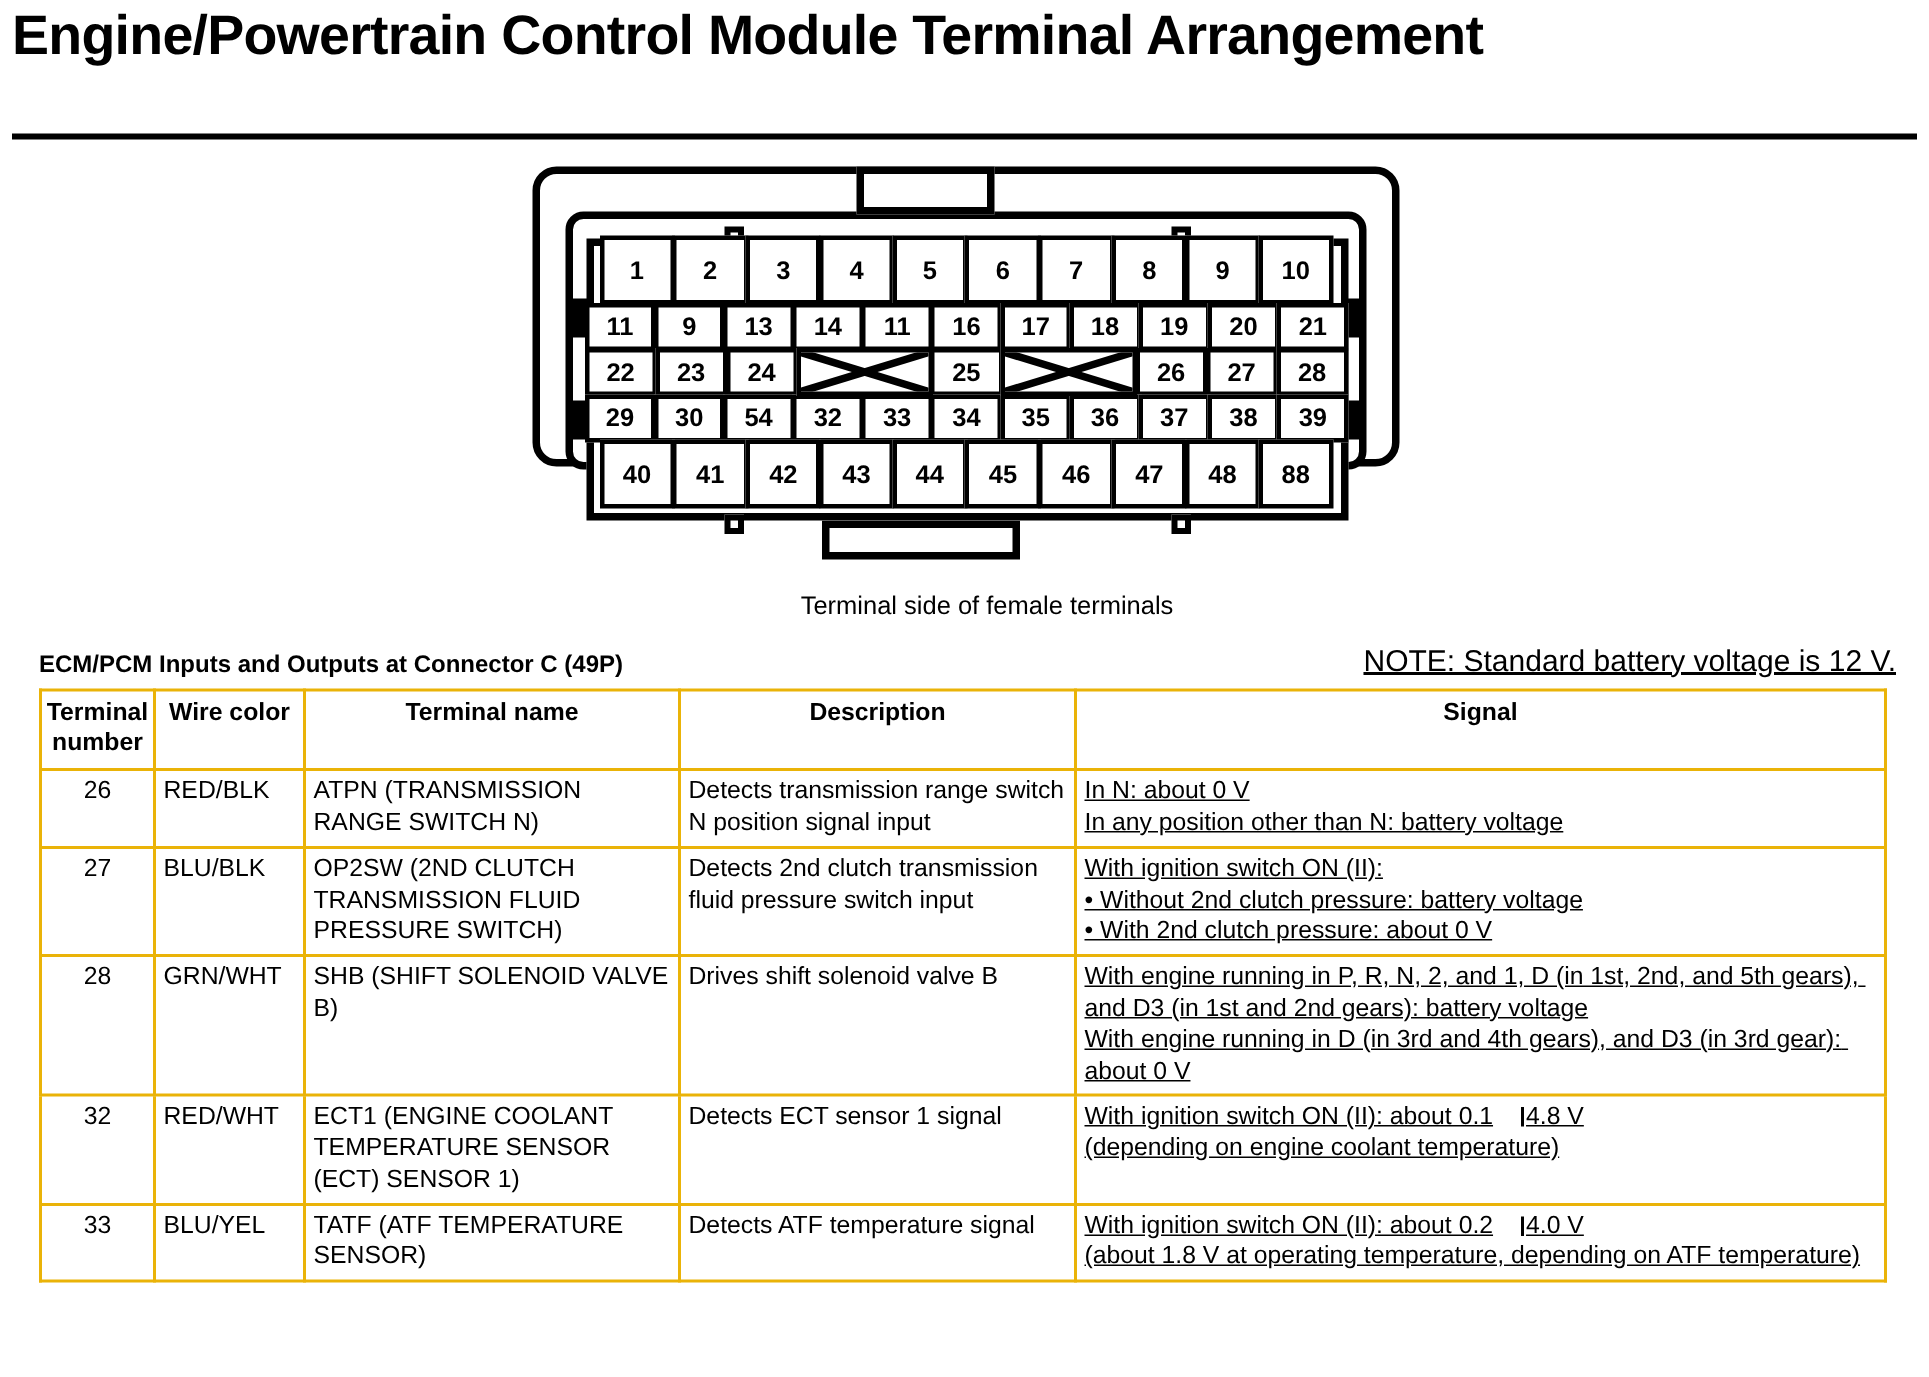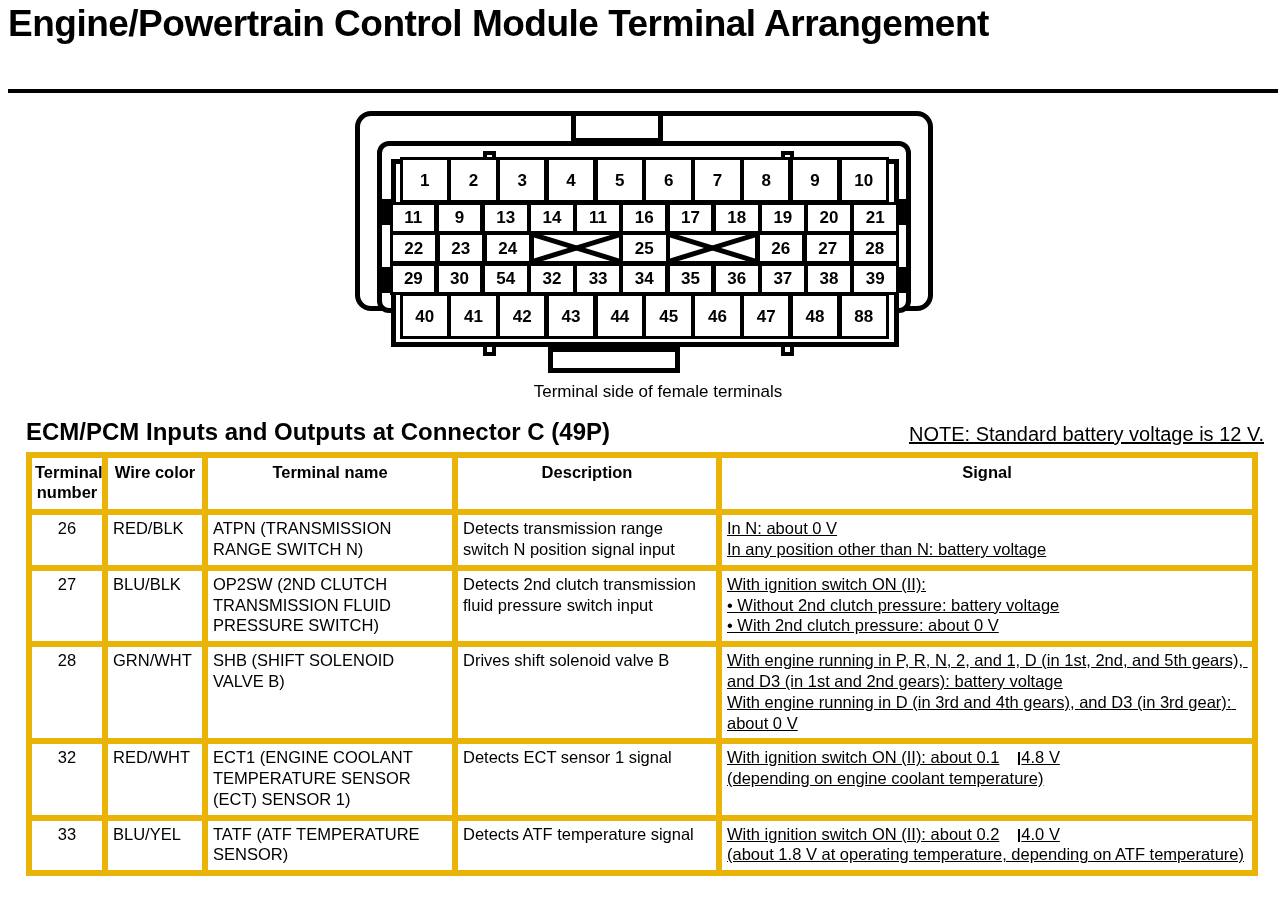--- a/index.html
+++ b/index.html
@@ -140,52 +140,52 @@
   .cell.blank svg {
     position: absolute; left: 0; top: 0;
     width: 100%; height: 100%;
     display: block;
   }
 
   
   .diagram-caption {
     text-align: center;
     font-size: 17px;
-    margin-top: 4px;
+    margin-top: 16px;
     padding-left: 30px;
   }
 
   
   .section-bar {
     display: flex;
     align-items: flex-end;
     justify-content: space-between;
     margin: 16px 20px 6px 26px;
   }
   .section-title {
-    font-size: 24px;
+    font-size: 16px;
     font-weight: bold;
     white-space: nowrap;
   }
   .section-note {
     font-size: 20px;
     white-space: nowrap;
     padding-right: 2px;
     text-decoration: underline;
   }
 
   
   table.io-table {
     border-collapse: collapse;
     margin: 0 26px;
     width: calc(100% - 54px);
     table-layout: fixed;
   }
   table.io-table th, table.io-table td {
-    border: 6px solid #eab308;
+    border: 2px solid #eab308;
     vertical-align: top;
     font-size: 16.5px;
     line-height: 1.26;
   }
   table.io-table th {
     text-align: center;
     font-weight: bold;
     padding: 4px 3px 6px 3px;
   }
   table.io-table td { padding: 3px 5px 5px 5px; }

